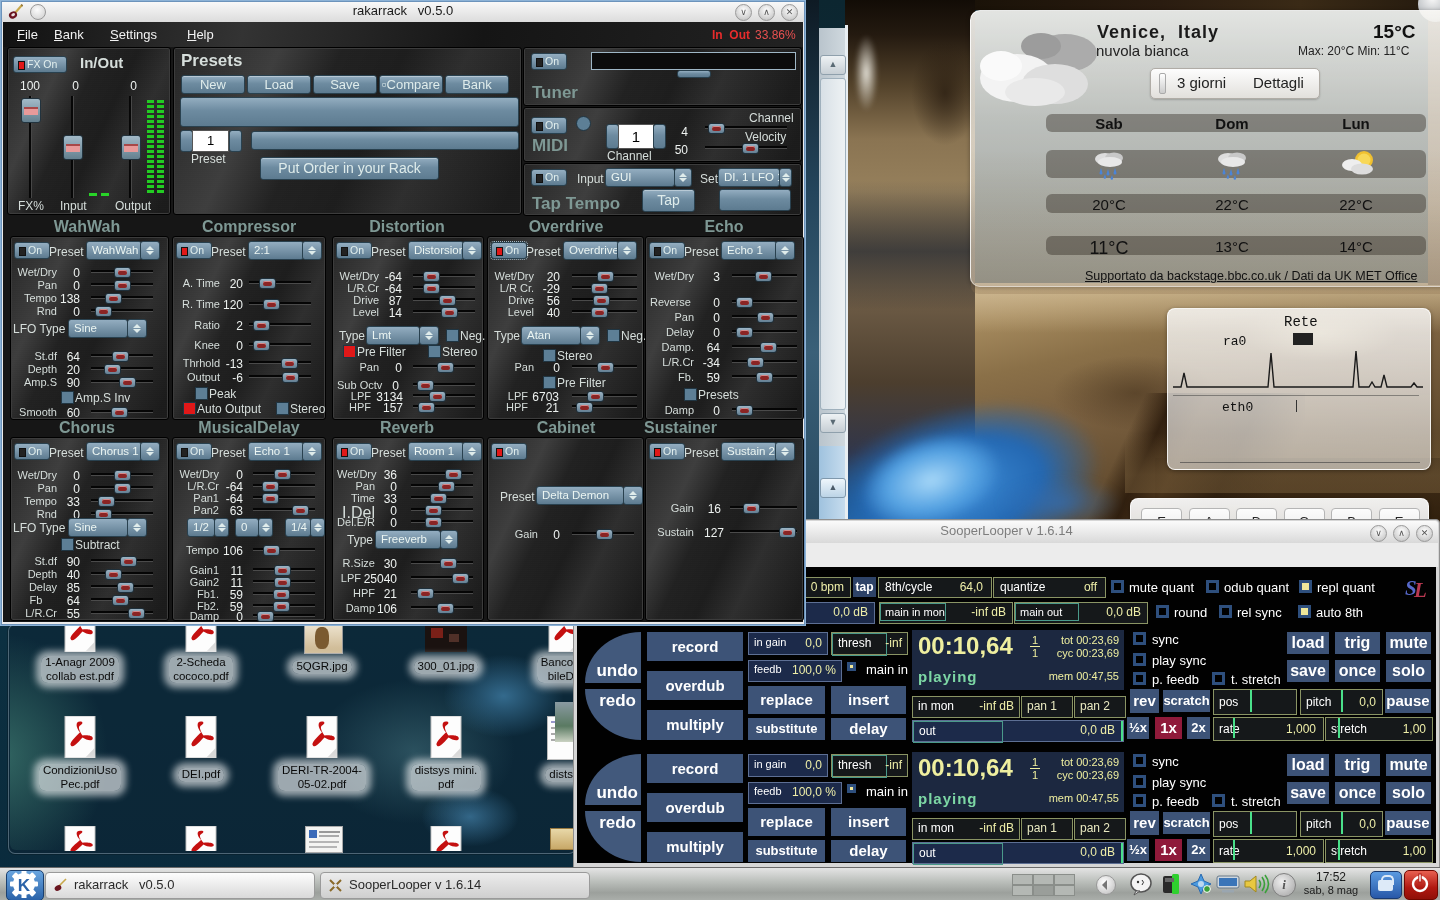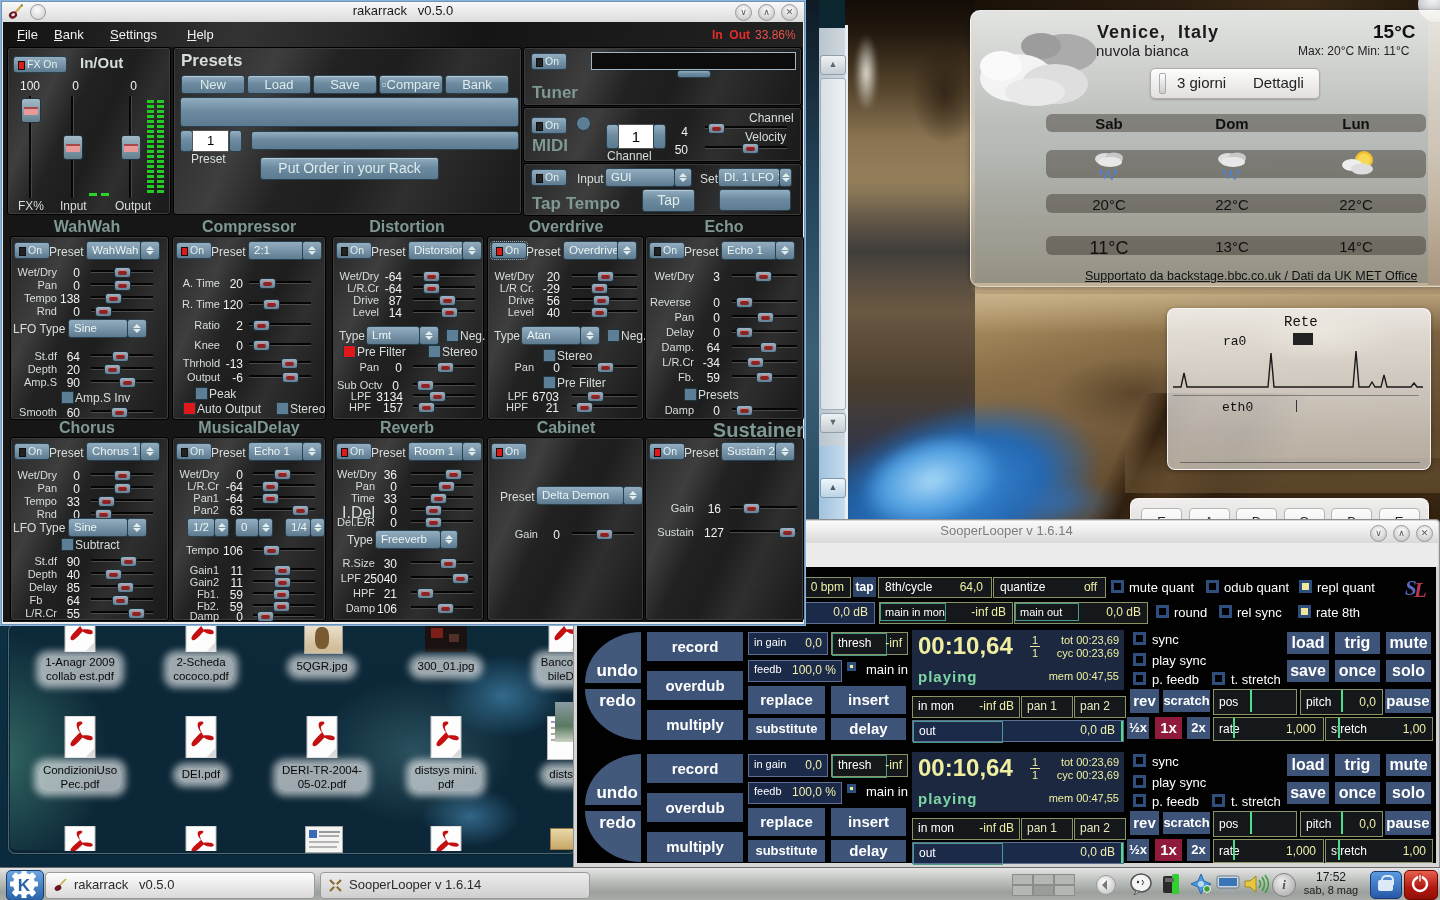--- a/index.html
+++ b/index.html
@@ -351,21 +351,21 @@
         </div>
         <div class="slf" style="left:437px;top:35px;width:132px;height:20px">
           <span style="position:absolute;left:0;top:0;width:64px;height:18px;border:1px solid #4a9a8a;padding:2px 0 0 4px;color:#fff;white-space:nowrap;overflow:hidden;box-sizing:border-box;font-size:11px">main out</span>
           <span style="position:absolute;right:6px;top:2px">0,0 dB</span>
         </div>
         <div class="slcb" style="left:579px;top:38px"></div>
         <div class="sllab" style="left:597px;top:38px;font-size:13px">round</div>
         <div class="slcb" style="left:642px;top:38px"></div>
         <div class="sllab" style="left:660px;top:38px;font-size:13px">rel sync</div>
         <div class="slcb on" style="left:721px;top:38px"></div>
-        <div class="sllab" style="left:739px;top:38px;font-size:13px">rate 8th</div>
+        <div class="sllab" style="left:739px;top:38px;font-size:13px">auto 8th</div>
         <div class="abs" style="left:8px;top:65px;width:56px;height:51px;background:#42597c;border-radius:100% 0 0 0/100% 0 0 0">
           <span style="position:absolute;right:3px;bottom:2px;color:#fff;font-weight:bold;font-size:17px">undo</span>
         </div>
         <div class="abs" style="left:8px;top:122px;width:56px;height:51px;background:#42597c;border-radius:0 0 0 100%/0 0 0 100%">
           <span style="position:absolute;right:5px;top:2px;color:#fff;font-weight:bold;font-size:17px">redo</span>
         </div>
         <div class="slbtn" style="left:70px;top:65px;width:96px;height:29px;font-size:15px;line-height:29px">record</div>
         <div class="slbtn" style="left:70px;top:104px;width:96px;height:29px;font-size:15px;line-height:29px">overdub</div>
         <div class="slbtn" style="left:70px;top:143px;width:96px;height:30px;font-size:15px;line-height:30px">multiply</div>
         <div class="slnavy" style="left:171px;top:65px;width:78px;height:21px">
@@ -704,21 +704,21 @@
         </div>
         <div class="ptitle" style="left:4px;top:196px;width:160px;text-align:center;font-size:16px">WahWah</div>
         <div class="ptitle" style="left:166px;top:196px;width:160px;text-align:center;font-size:16px">Compressor</div>
         <div class="ptitle" style="left:324px;top:196px;width:160px;text-align:center;font-size:16px">Distortion</div>
         <div class="ptitle" style="left:483px;top:196px;width:160px;text-align:center;font-size:16px">Overdrive</div>
         <div class="ptitle" style="left:641px;top:196px;width:160px;text-align:center;font-size:16px">Echo</div>
         <div class="ptitle" style="left:4px;top:397px;width:160px;text-align:center;font-size:16px">Chorus</div>
         <div class="ptitle" style="left:166px;top:397px;width:160px;text-align:center;font-size:16px">MusicalDelay</div>
         <div class="ptitle" style="left:324px;top:397px;width:160px;text-align:center;font-size:16px">Reverb</div>
         <div class="ptitle" style="left:483px;top:397px;width:160px;text-align:center;font-size:16px">Cabinet</div>
-        <div class="ptitle" style="left:641px;top:397px;width:160px;text-align:right;font-size:20px">Sustainer</div>
+        <div class="ptitle" style="left:641px;top:397px;width:160px;text-align:left;font-size:16px">Sustainer</div>
         <div class="panel" style="left: 7px; top: 214px; width: 157px; height: 182px;">
           <div class="onbtn" style="left:3px;top:5px">
             <i></i>
             <b>On</b>
           </div>
           <div class="lbl " style="left:38px;top:8px;">Preset</div>
           <div class="combo" style="left:75px;top:4px;width:54px">
             <span>WahWah</span>
           </div>
           <div class="spin" style="left:129px;top:4px;width:18px;height:17px"></div>

